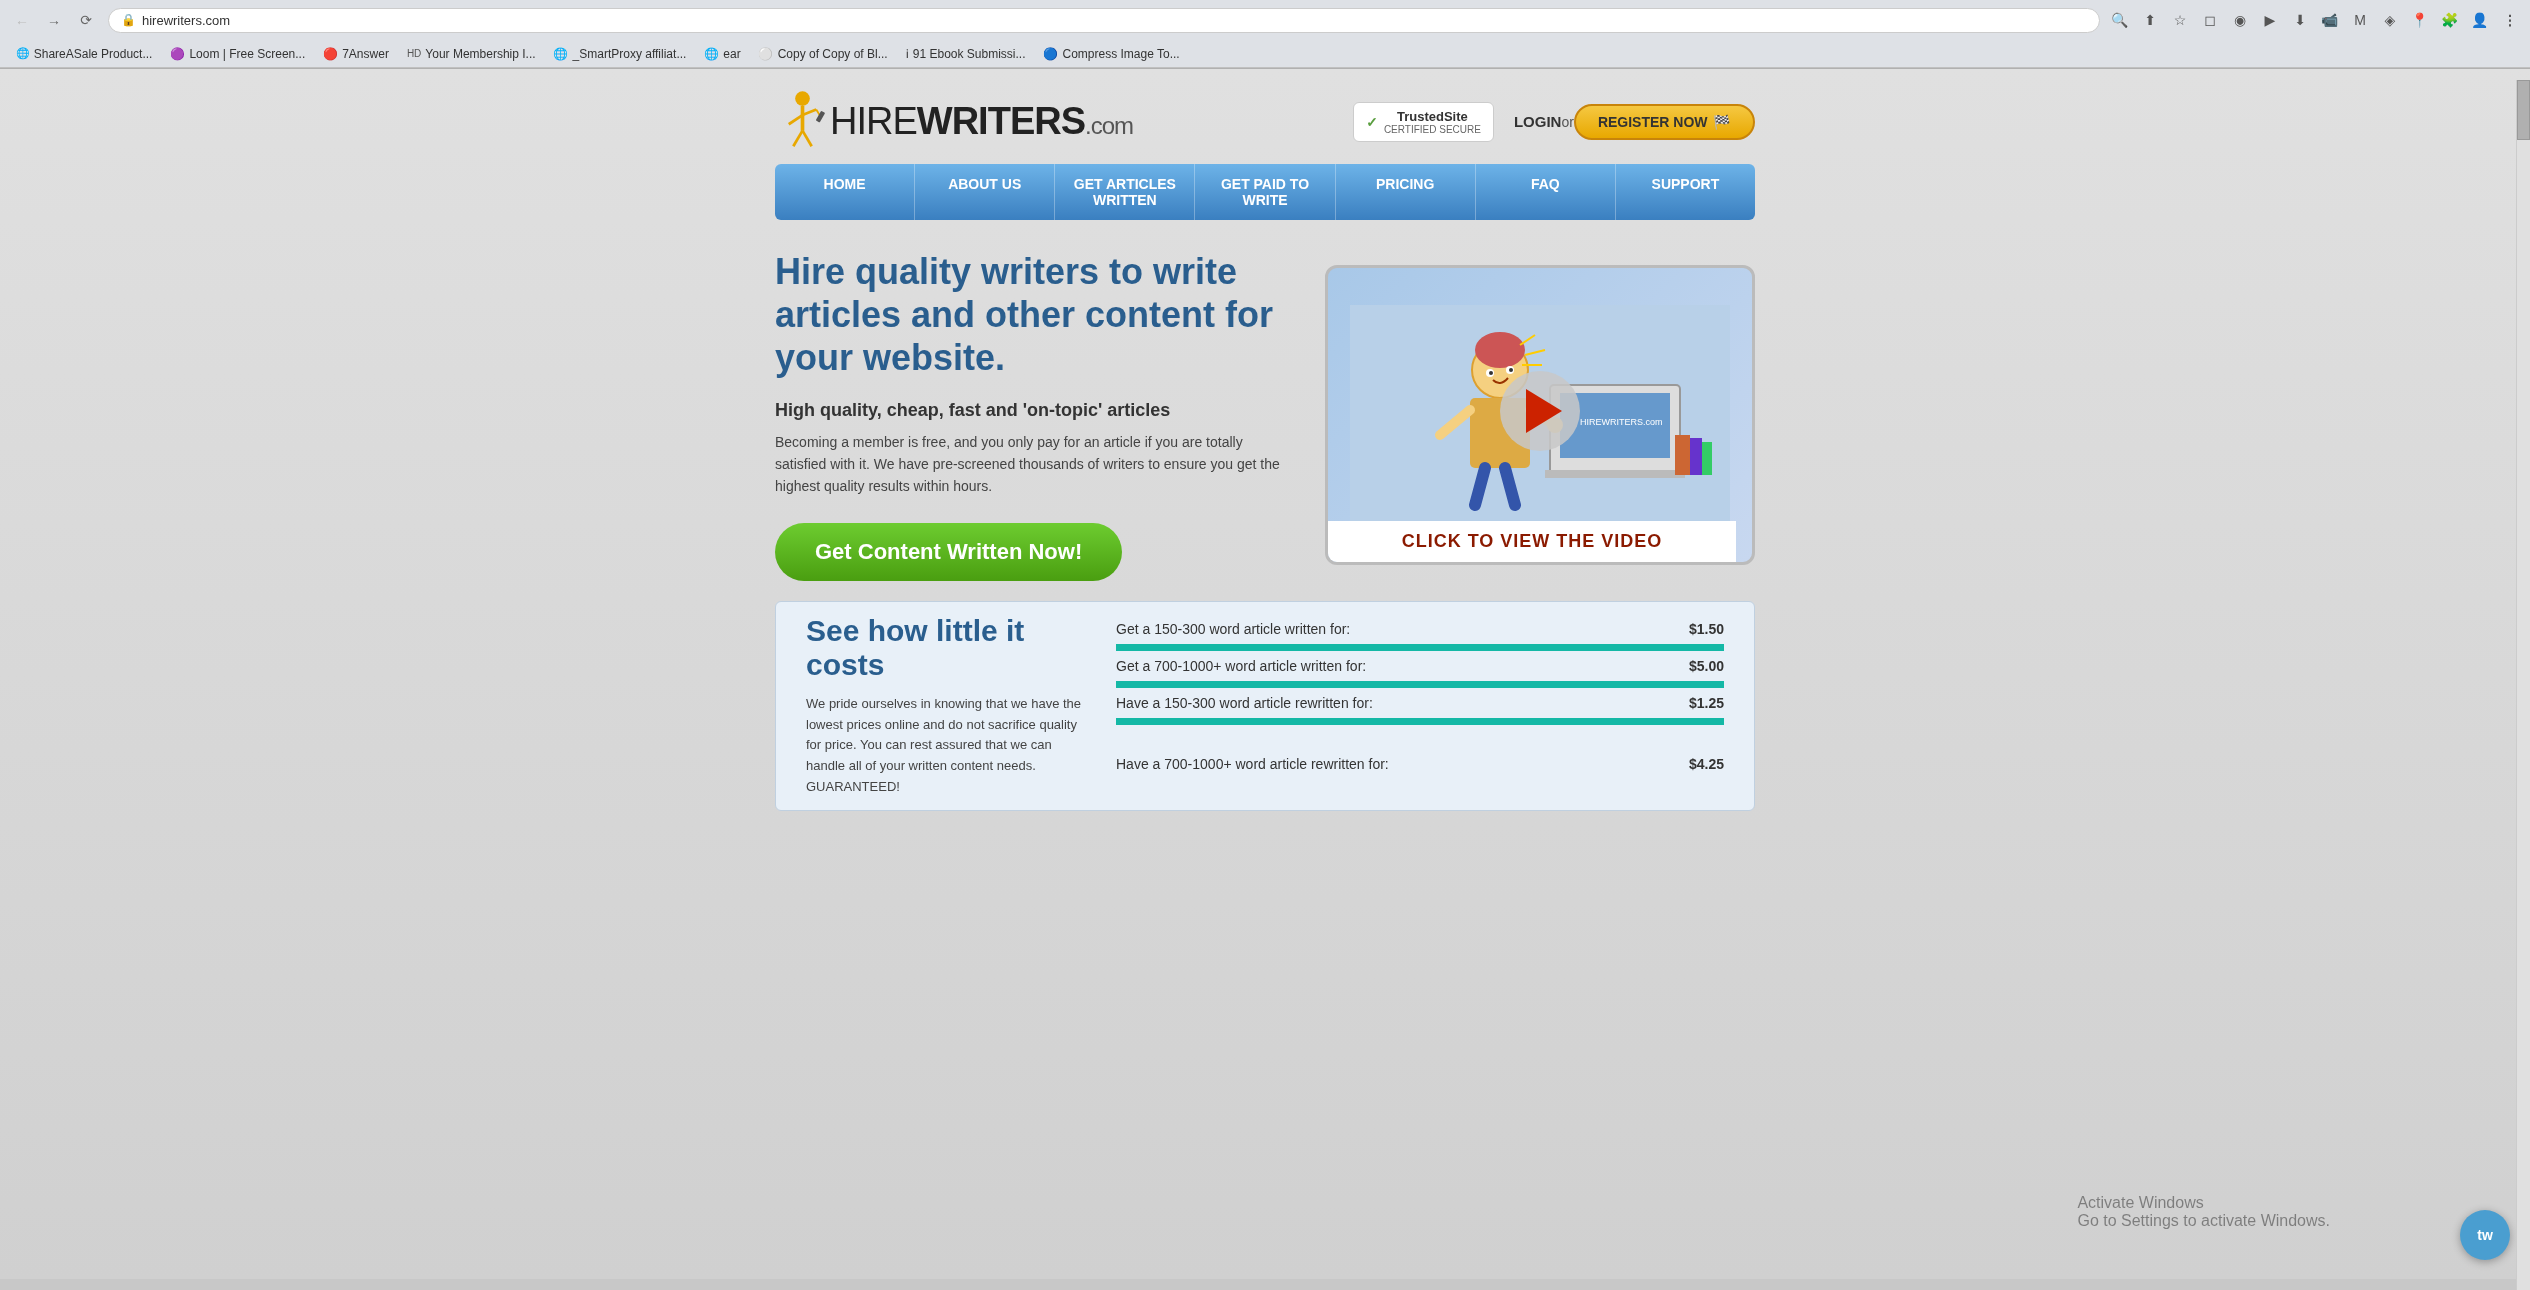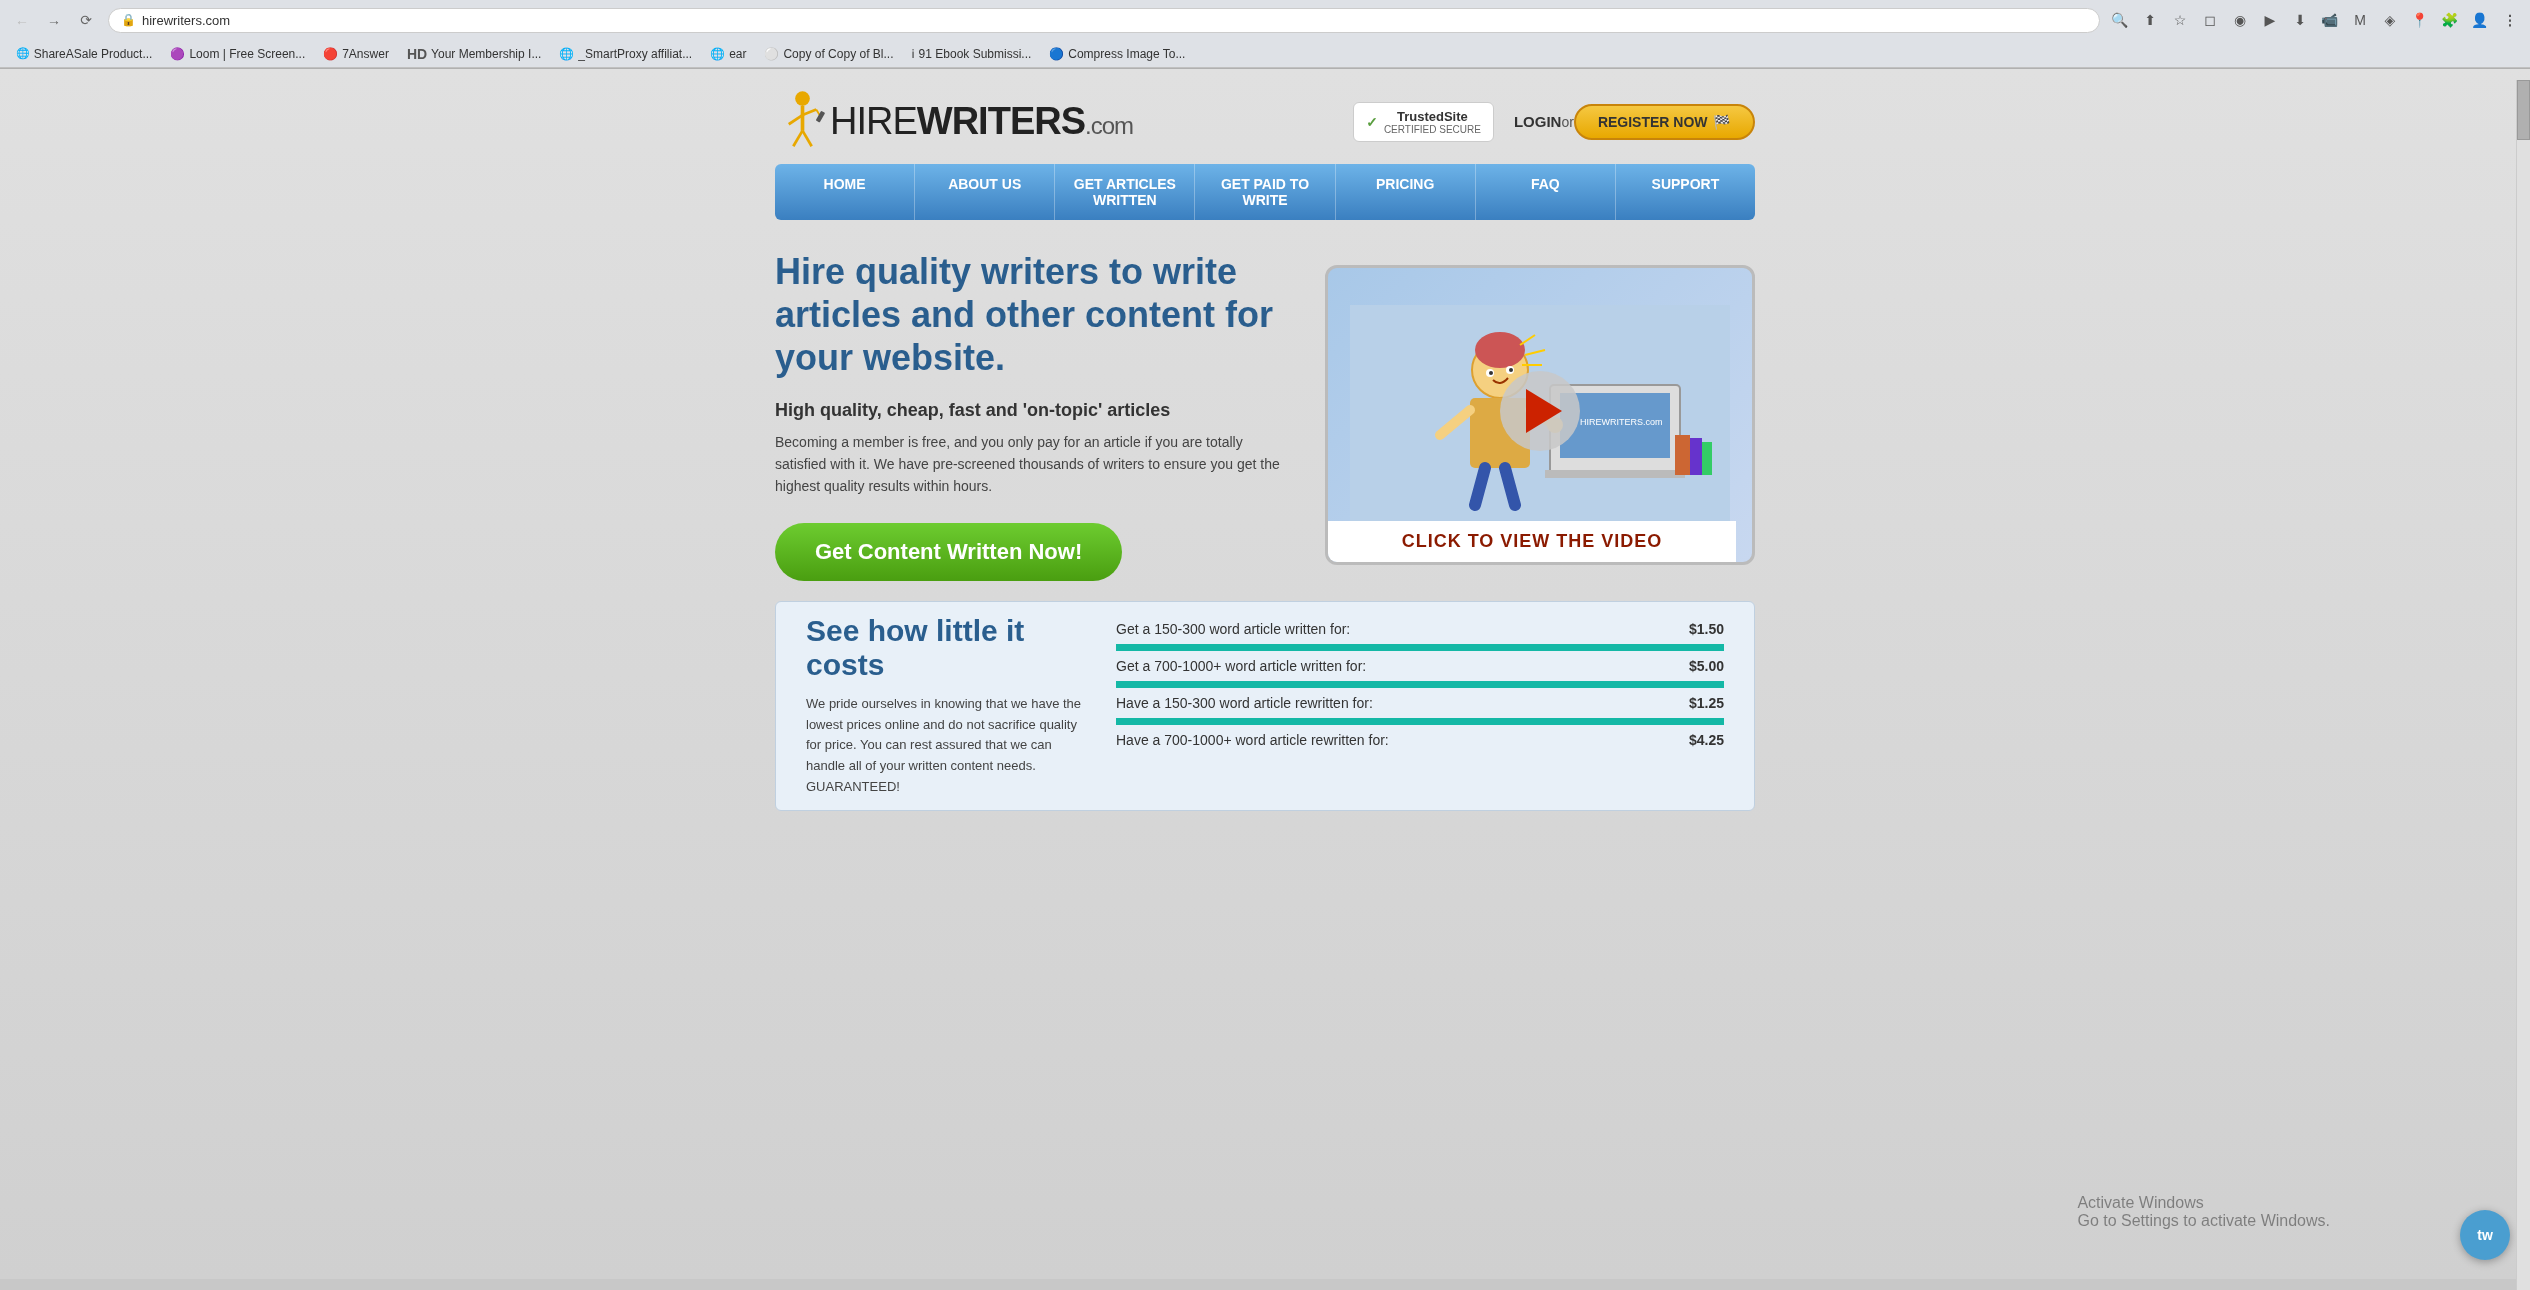--- a/index.html
+++ b/index.html
@@ -358,21 +358,21 @@
 
     .pricing-row {
       display: flex;
       justify-content: space-between;
       padding: 7px 0;
       border-bottom: 7px solid #14b8a6;
       font-size: 14px;
       color: #333;
     }
 
-    .pricing-row:last-child { border-bottom: none; }
+    .pricing-row:last-child { border-bottom: none; margin-top: 24px; }
 
     .price-value {
       font-weight: bold;
       color: #333;
       min-width: 60px;
       text-align: right;
     }
 
     
     .activate-windows {
@@ -461,21 +461,21 @@
     </div>
     <div class="bookmark-item">
       <span>🟣</span>
       <span>Loom | Free Screen...</span>
     </div>
     <div class="bookmark-item">
       <span>🔴</span>
       <span>7Answer</span>
     </div>
     <div class="bookmark-item">
-      <span style="font-size:14px;font-weight:bold;color:#555;">HD</span>
+      <span style="font-size:10px;font-weight:normal;color:#555;">HD</span>
       <span>Your Membership I...</span>
     </div>
     <div class="bookmark-item">
       <span>🌐</span>
       <span>_SmartProxy affiliat...</span>
     </div>
     <div class="bookmark-item">
       <span>🌐</span>
       <span>ear</span>
     </div>

